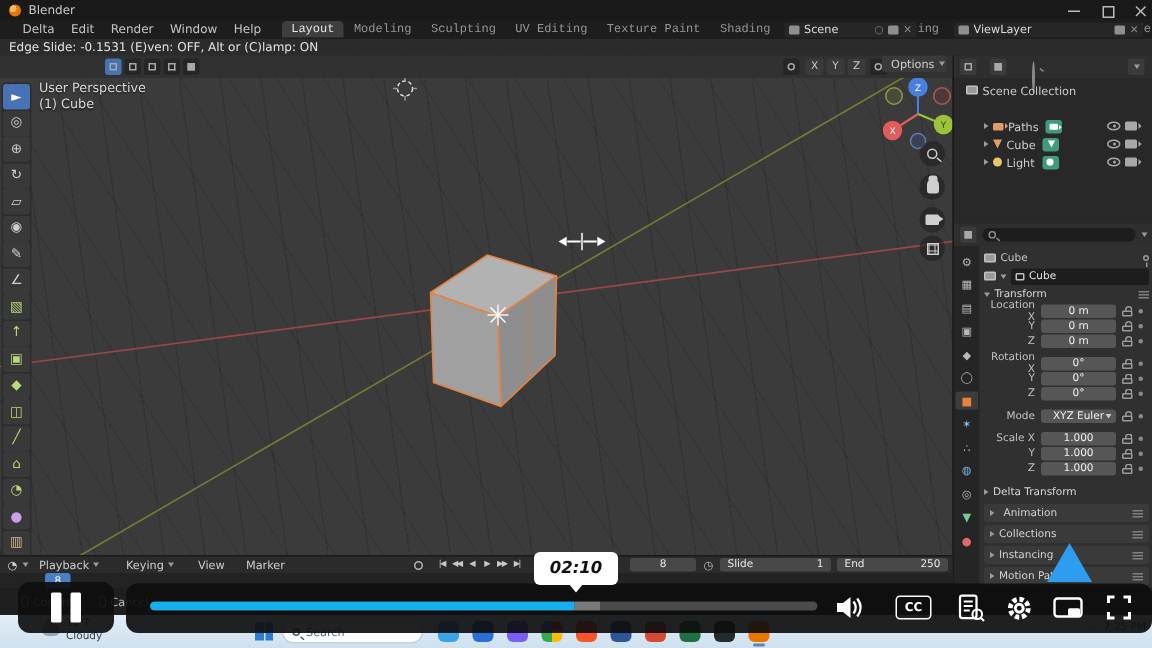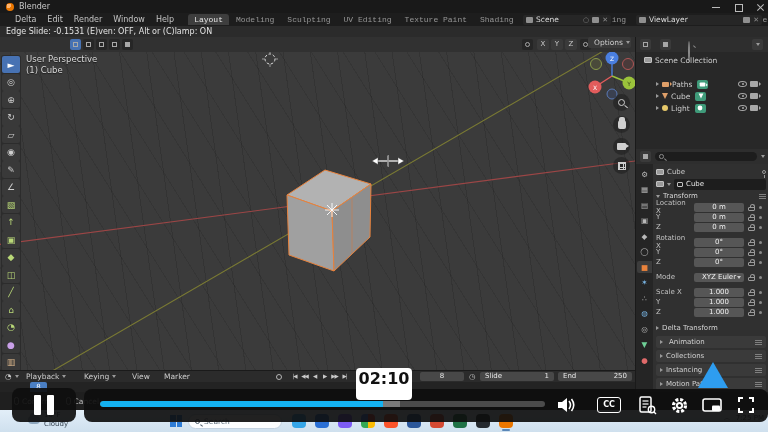--- a/index.html
+++ b/index.html
@@ -83,21 +83,21 @@
   .mag-s::after { content:""; position:absolute; left:3.5px; top:4px; width:2.5px; height:1px; background:#8a8a8a; transform:rotate(40deg); }
   .ptabs { position:absolute; left:0; top:127px; width:17px; height:228px; background:#252525; display:flex; flex-direction:column; gap:3.5px; padding-top:4px; align-items:center; }
   .ptab { width:15px; height:12px; border-radius:2px 0 0 2px; display:flex; align-items:center; justify-content:center; font-size:7.5px; }
   .ptab.active { background:#3c3c3c; }
   .pcontent { position:absolute; left:17px; top:127px; width:116px; height:228px; background:#303030; padding:2px 3px 0 3px; color:#c7c7c7; font-size:7px; overflow:hidden; }
   .brow { height:12px; display:flex; align-items:center; gap:3px; }
   .namefield { height:11px; background:#1d1d1d; border-radius:2px; flex:1; display:flex; align-items:center; gap:3px; padding:0 3px; color:#e2e2e2; }
   .sechdr { height:12px; display:flex; align-items:center; gap:3px; color:#d6d6d6; }
   .prow { height:10px; display:flex; align-items:center; }
   .prow.gap { margin-top:5px; }
-  .prow .lbl { width:38px; padding-right:4px; color:#c0c0c0; }
+  .prow .lbl { width:38px; text-align:right; padding-right:4px; color:#c0c0c0; }
   .pfield { width:50px; height:9px; background:#565656; border-radius:2px; color:#efefef; text-align:center; line-height:9px; position:relative; }
   .prow.dropdown .pfield::after { content:""; position:absolute; right:3px; top:3.5px; border-left:2px solid transparent; border-right:2px solid transparent; border-top:3px solid #ccc; }
   .lk { width:7px; height:4px; border:1px solid #9a9a9a; border-radius:1px; position:relative; margin-left:4px; margin-top:3px; }
   .lk::before { content:""; position:absolute; left:1px; top:-3.5px; width:3px; height:3px; border:1px solid #9a9a9a; border-bottom:none; border-radius:2.5px 2.5px 0 0; }
   .adot { width:3px; height:3px; border-radius:50%; background:#8a8a8a; margin-left:4px; }
   .panel { height:12px; background:#3a3a3a; border-radius:2px; margin-top:2px; display:flex; align-items:center; gap:3px; padding:0 4px; color:#d2d2d2; }
   .grip { width:7px; height:1px; background:#808080; box-shadow:0 -2px 0 #808080, 0 2px 0 #808080; margin-left:auto; }
   .pin { width:4px; height:4px; border-radius:50%; border:1px solid #9a9a9a; position:relative; margin-left:auto; }
   .pin::after { content:""; position:absolute; left:1px; top:3.5px; width:1px; height:3px; background:#9a9a9a; }
 
@@ -138,21 +138,21 @@
   .vtriangle { position:absolute; left:698px; top:362px; width:0; height:0; z-index:6;
     border-left:15px solid transparent; border-right:15px solid transparent; border-bottom:26px solid #2e9df0; }
   .pausebtn { position:absolute; left:12px; top:388px; width:64px; height:34px; background:rgba(14,14,14,.92); border-radius:8px; z-index:20; display:flex; align-items:center; justify-content:center; gap:6px; }
   .pbar { width:7px; height:20px; background:#fff; border-radius:1px; }
   .controls { position:absolute; left:84px; top:389px; width:684px; height:33px; background:rgba(14,14,14,.92); border-radius:8px; z-index:20; }
   .progress { position:absolute; left:16px; top:12px; width:445px; height:6px; background:#4b4b4b; border-radius:3px; overflow:hidden; }
   .prog-played { position:absolute; left:0; top:0; height:6px; background:#14b1f0; border-radius:3px 0 0 3px; }
   .prog-buff { position:absolute; top:0; height:6px; background:#7a7a7a; }
   .cicon { position:absolute; top:5px; height:22px; display:flex; align-items:center; justify-content:center; }
   .ccbox { width:24px; height:16px; border:1.6px solid #fff; border-radius:3px; color:#fff; font-size:8px; font-weight:bold; text-align:center; line-height:13px; }
-  .tooltip { position:absolute; left:356px; top:368px; width:56px; height:32px; background:#fff; border-radius:4px; z-index:21; color:#111; font-size:16px; font-weight:bold; text-align:center; line-height:22px; }
+  .tooltip { position:absolute; left:356px; top:368px; width:56px; height:22px; background:#fff; border-radius:4px; z-index:21; color:#111; font-size:11px; font-weight:bold; text-align:center; line-height:22px;font-style:italic; }
   .tooltip::after { content:""; position:absolute; left:23px; top:21px; border-left:5px solid transparent; border-right:5px solid transparent; border-top:6px solid #fff; }
 </style>
 </head>
 <body>
 
 <div class="screen">
 
   <div class="titlebar">
     <span class="blogo"></span>
     <span>Blender</span>

